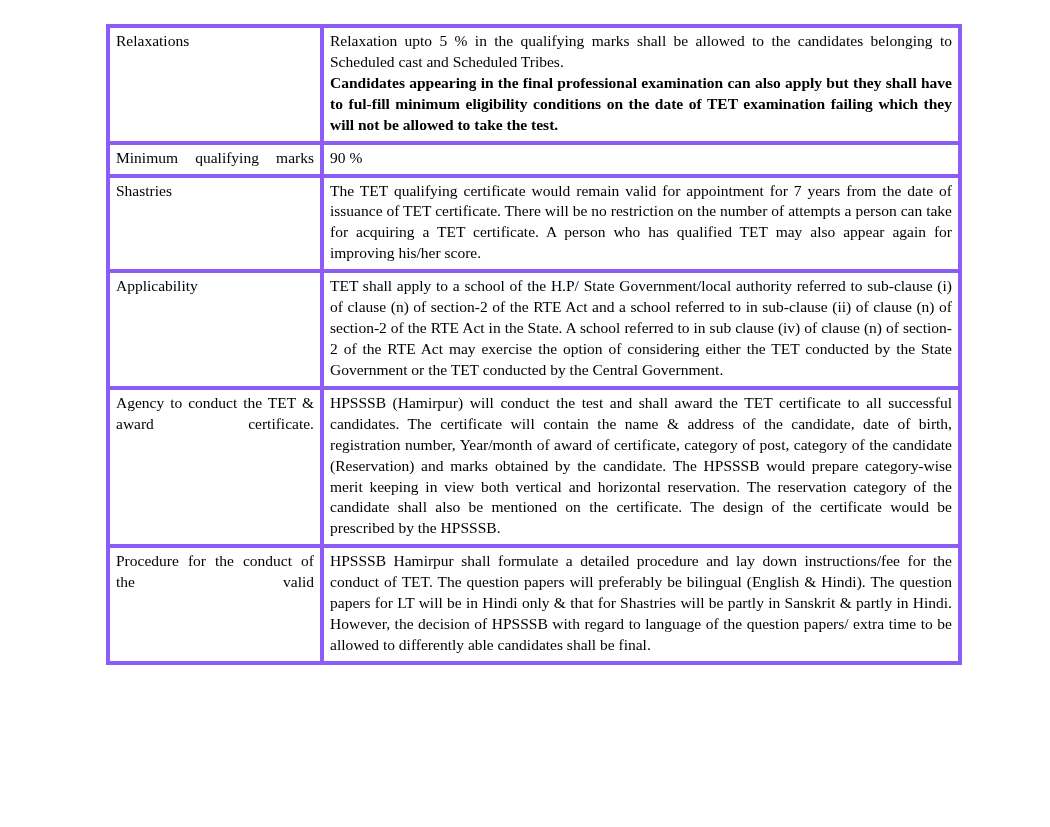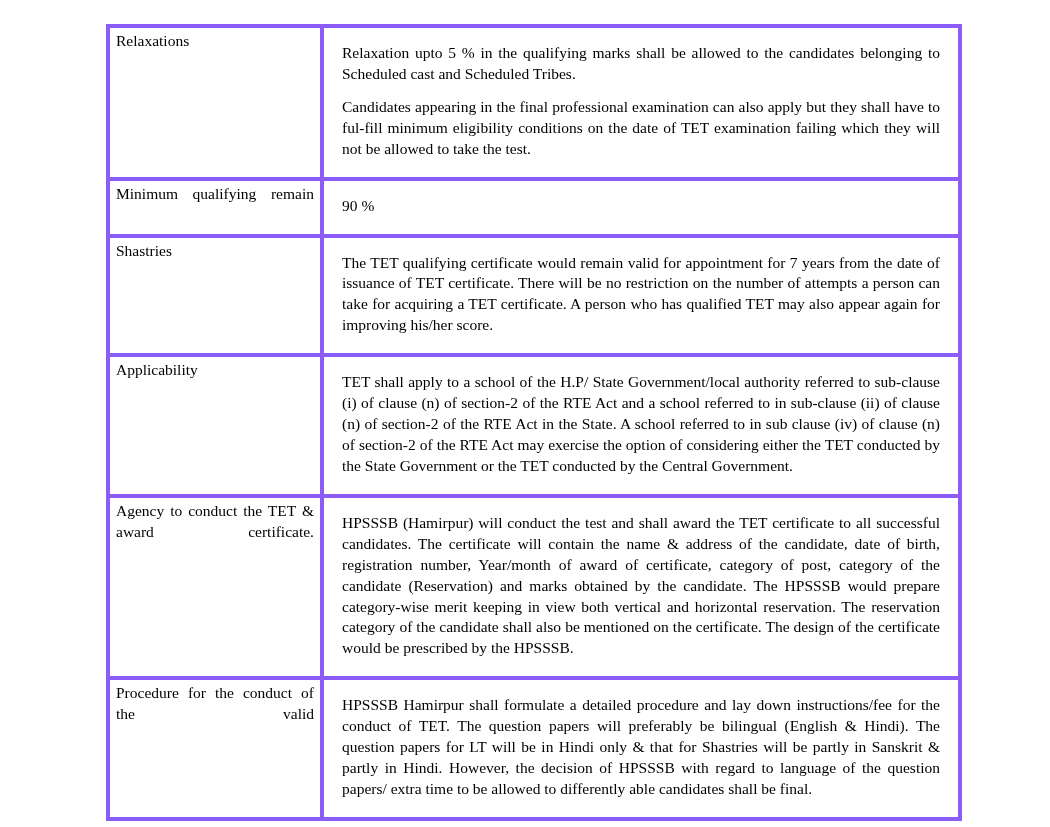--- a/index.html
+++ b/index.html
@@ -44,43 +44,44 @@
   }
   td.label-cell.no-justify {
     text-align: left;
     text-align-last: left;
   }
   td.body-cell {
     text-align: justify;
     text-align-last: left;
   }
   td.body-cell p {
-    margin: 12px;
+    margin: 0;
   }
   td.body-cell p + p {
     margin-top: 0;
+    font-weight: bold;
   }
 </style>
 </head>
 <body>
 
 <div class="page">
   <table class="doc-table">
     <tbody>
 
       <tr>
         <td class="label-cell no-justify">Relaxations</td>
         <td class="body-cell">
           <p>Relaxation upto 5 % in the qualifying marks shall be allowed to the candidates belonging to Scheduled cast and Scheduled Tribes.</p>
           <p>Candidates appearing in the final professional examination can also apply but they shall have to ful-fill minimum eligibility conditions on the date of TET examination failing which they will not be allowed to take the test.</p>
         </td>
       </tr>
 
       <tr>
-        <td class="label-cell">Minimum qualifying remain</td>
+        <td class="label-cell">Minimum qualifying marks</td>
         <td class="body-cell">
           <p>90 %</p>
         </td>
       </tr>
 
       <tr>
         <td class="label-cell no-justify">Shastries</td>
         <td class="body-cell">
           <p>The TET qualifying certificate would remain valid for appointment for 7 years from the date of issuance of TET certificate. There will be no restriction on the number of attempts a person can take for acquiring a TET certificate. A person who has qualified TET may also appear again for improving his/her score.</p>
         </td>

